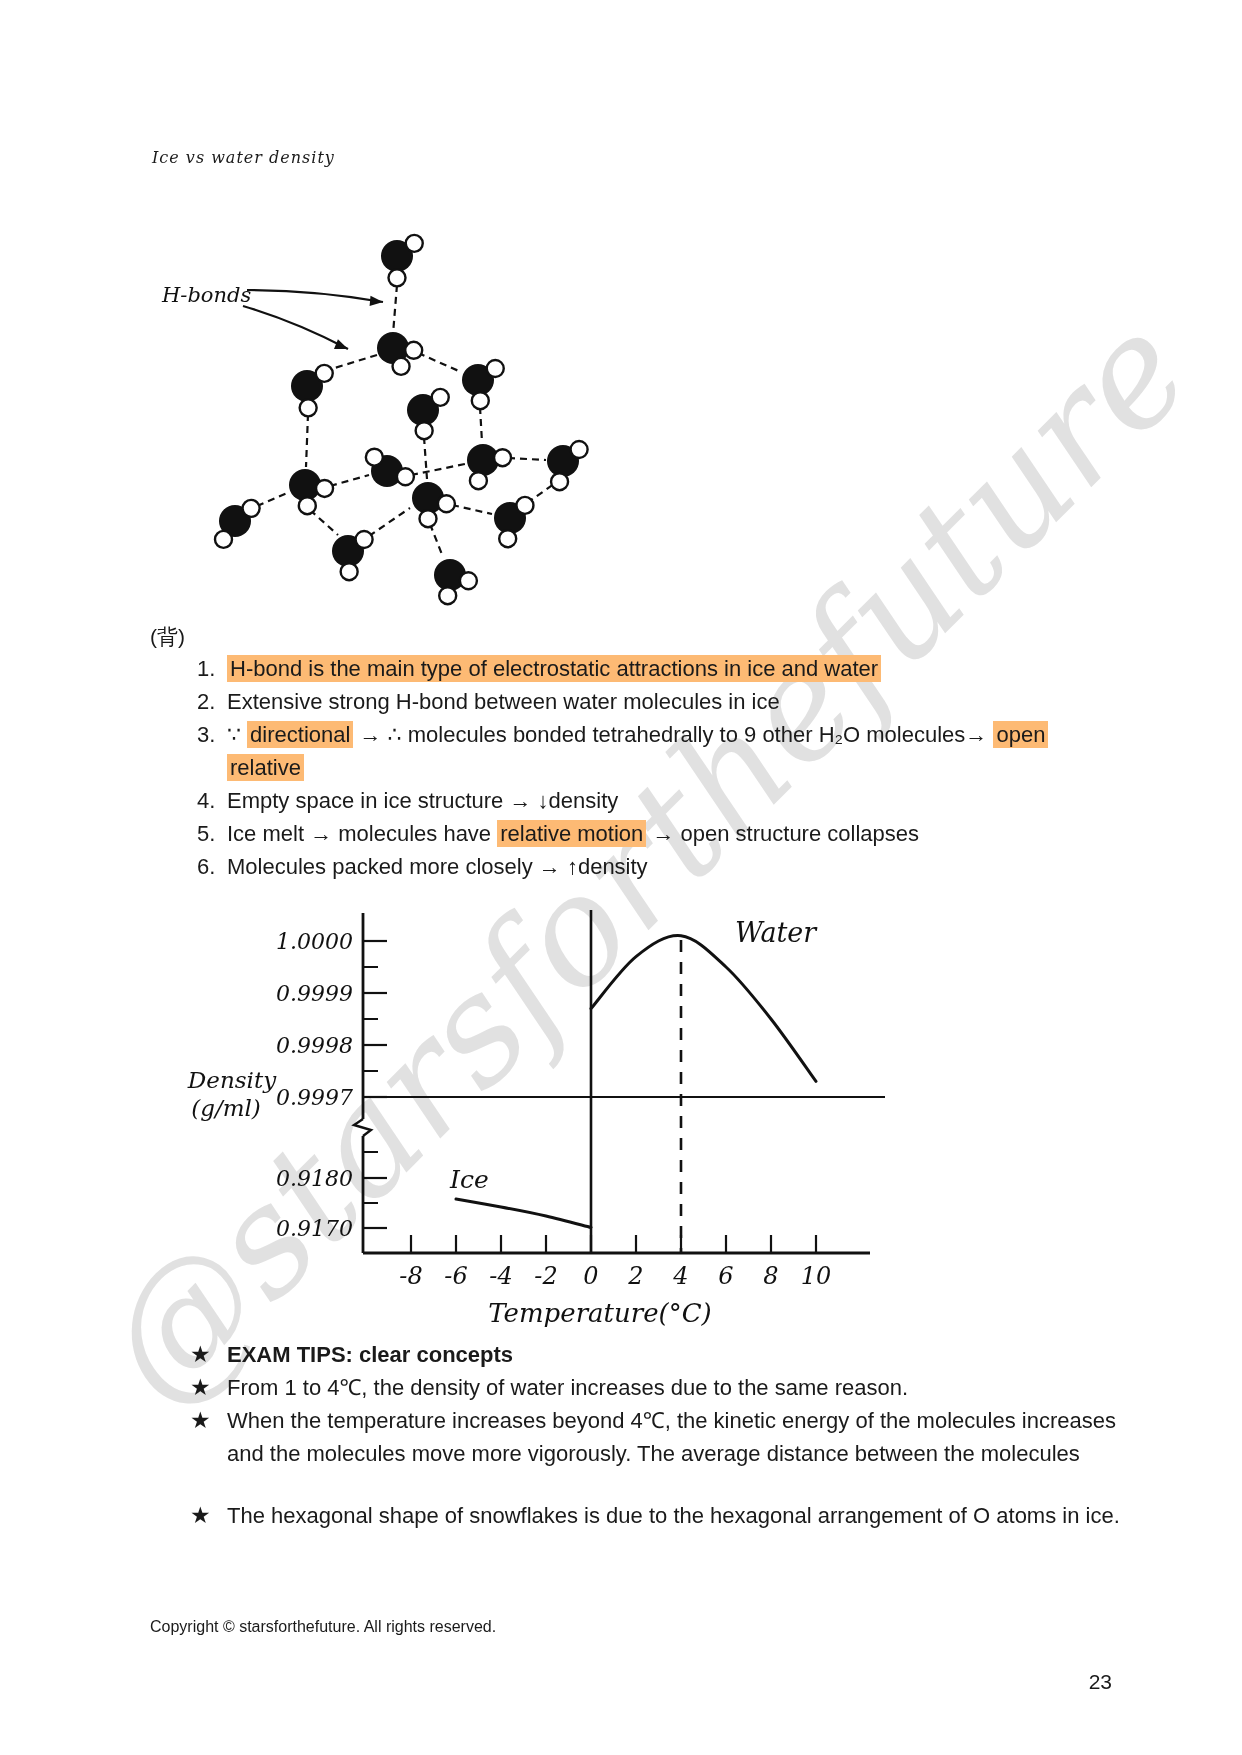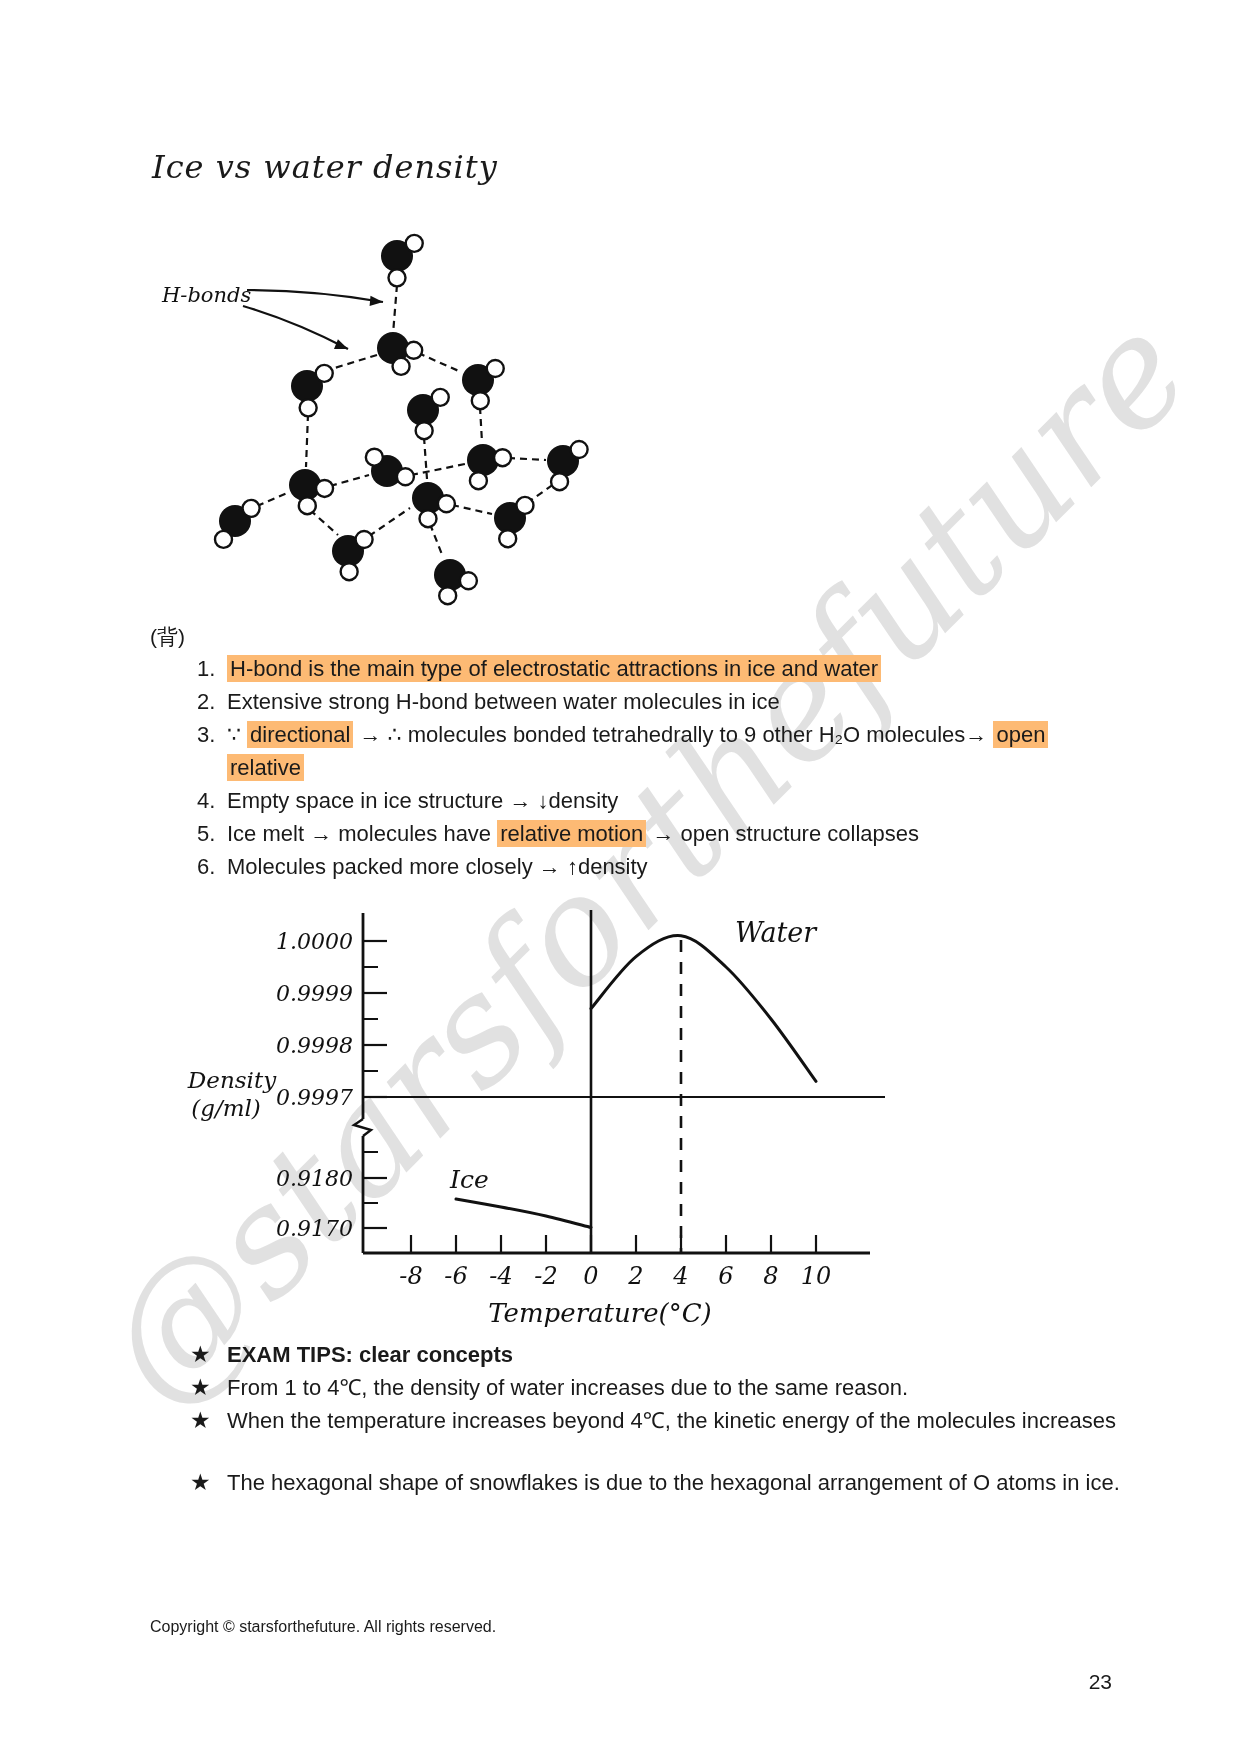--- a/index.html
+++ b/index.html
@@ -3,21 +3,21 @@
 <meta charset="utf-8">
 <style>
   html,body{margin:0;padding:0;background:#e8e8e8;}
   .page{position:relative;width:1242px;height:1755px;background:#ffffff;margin:0 auto;
         overflow:hidden;font-family:"Liberation Sans",sans-serif;color:#1a1a1a;}
   .watermark{position:absolute;left:645px;top:860px;transform:translate(-50%,-50%) rotate(-45deg);
         font-family:"DejaVu Serif",serif;font-style:italic;font-size:150px;color:#c9c9c9;
         opacity:.55;white-space:nowrap;z-index:0;pointer-events:none;}
   .content{position:relative;z-index:1;}
   .title{position:absolute;left:152px;top:148px;font-family:"DejaVu Serif",serif;
-        font-style:italic;font-size:32px;letter-spacing:1px;}
+        font-style:italic;font-size:16px;letter-spacing:1px;}
   .figure-svg{position:absolute;left:150px;top:218px;}
   .graph-svg{position:absolute;left:180px;top:900px;}
   .memo-notes{position:absolute;left:150px;top:622px;width:930px;}
   .memo-label{font-size:21px;line-height:30px;}
   .note-row{display:flex;line-height:33px;font-size:22px;}
   .note-num{width:30px;margin-left:47px;flex:0 0 30px;}
   .note-text{flex:1;}
   .hl{background:#fdba74;padding:1px 3px;}
   .tips{position:absolute;left:190px;top:1338px;width:980px;}
   .tip-row{display:flex;font-size:22px;line-height:33px;}
@@ -224,20 +224,21 @@
         <div class="tip-row">
           <span class="tip-star">★</span>
           <span class="tip-text">From 1 to 4℃, the density of water increases due to the same reason.</span>
         </div>
         <div class="tip-row">
           <span class="tip-star">★</span>
           <span class="tip-text">When the temperature increases beyond 4℃, the kinetic energy of the molecules increases</span>
         </div>
         <div class="tip-row">
           <span class="tip-star"></span>
+          <span class="tip-text">and the molecules move more vigorously. The average distance between the molecules</span>
         </div>
         <div class="tip-row gap">
           <span class="tip-star">★</span>
           <span class="tip-text">The hexagonal shape of snowflakes is due to the hexagonal arrangement of O atoms in ice.</span>
         </div>
       </div>
 
     <div class="footer">Copyright © starsforthefuture. All rights reserved.</div>
     <div class="page-num">23</div>
   </div>

